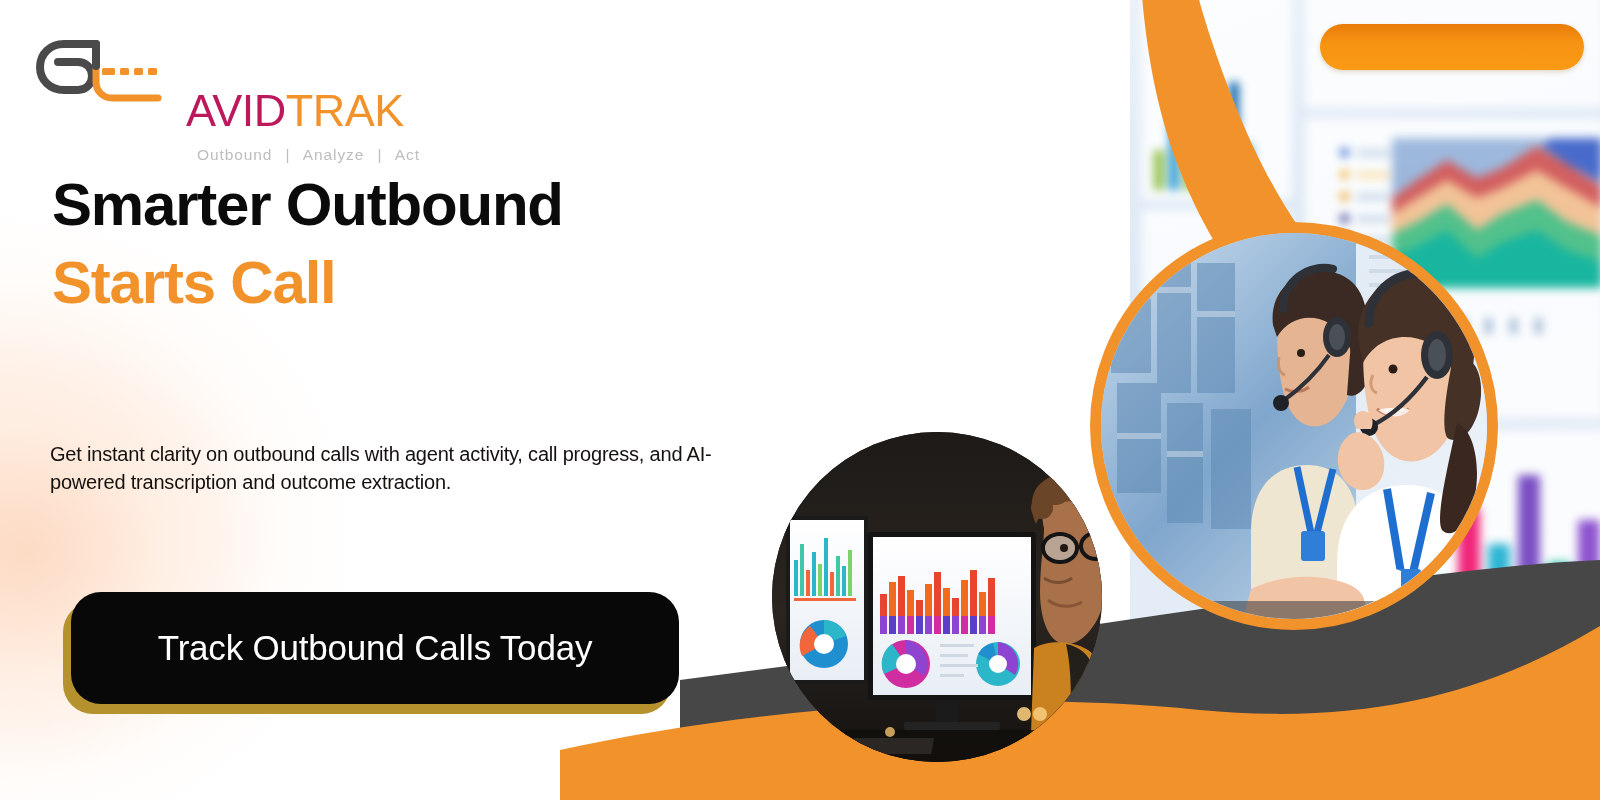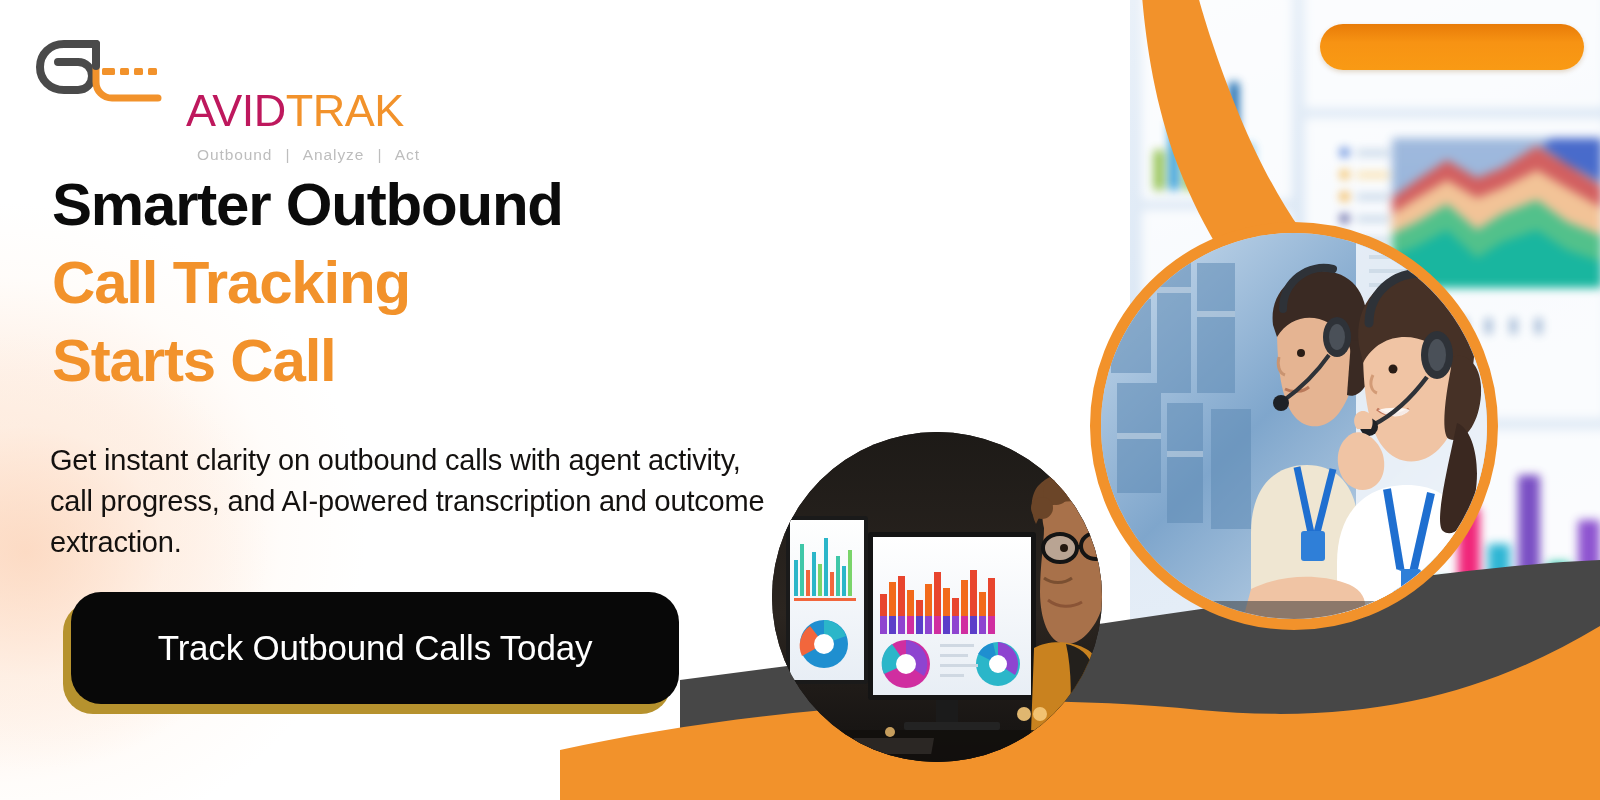--- a/index.html
+++ b/index.html
@@ -132,21 +132,21 @@
     margin-left:16px;
   }
   .hl-1 { color:#0b0b0b; display:block; }
   .hl-2 { color:#F2922B; display:block; }
   .hl-3 { color:#F2922B; display:block; }
 
   
   .subtext {
     position:absolute; left:50px; top:440px;
     width:730px;
-    font-size:29px; line-height:1.42;
+    font-size:20px; line-height:1.42;
     color:#14110f; font-weight:400;
     letter-spacing:-0.2px;
   }
 
   
   .cta-wrap { position:absolute; left:63px; top:592px; width:616px; height:122px; }
   .cta-shadow {
     position:absolute; left:0; top:10px;
     width:608px; height:112px;
     background:#B6922E; border-radius:30px;
@@ -507,21 +507,20 @@
       <span style="margin:0">Outbound</span>
       <span>|</span>
       <span style="margin:0">Analyze</span>
       <span>|</span>
       <span style="margin:0">Act</span>
     </div>
   </div>
 
   <h1 class="headline">
     <span class="hl-1">Smarter Outbound</span>
-    <span class="hl-2">Call Tracking</span>
     <span class="hl-3">Starts Call</span>
   </h1>
 
   <p class="subtext">Get instant clarity on outbound calls with agent activity, call progress, and AI-powered transcription and outcome extraction.</p>
 
   <div class="cta-wrap">
     <div class="cta-shadow"></div>
     <button class="cta-btn">Track Outbound Calls Today</button>
   </div>
 

